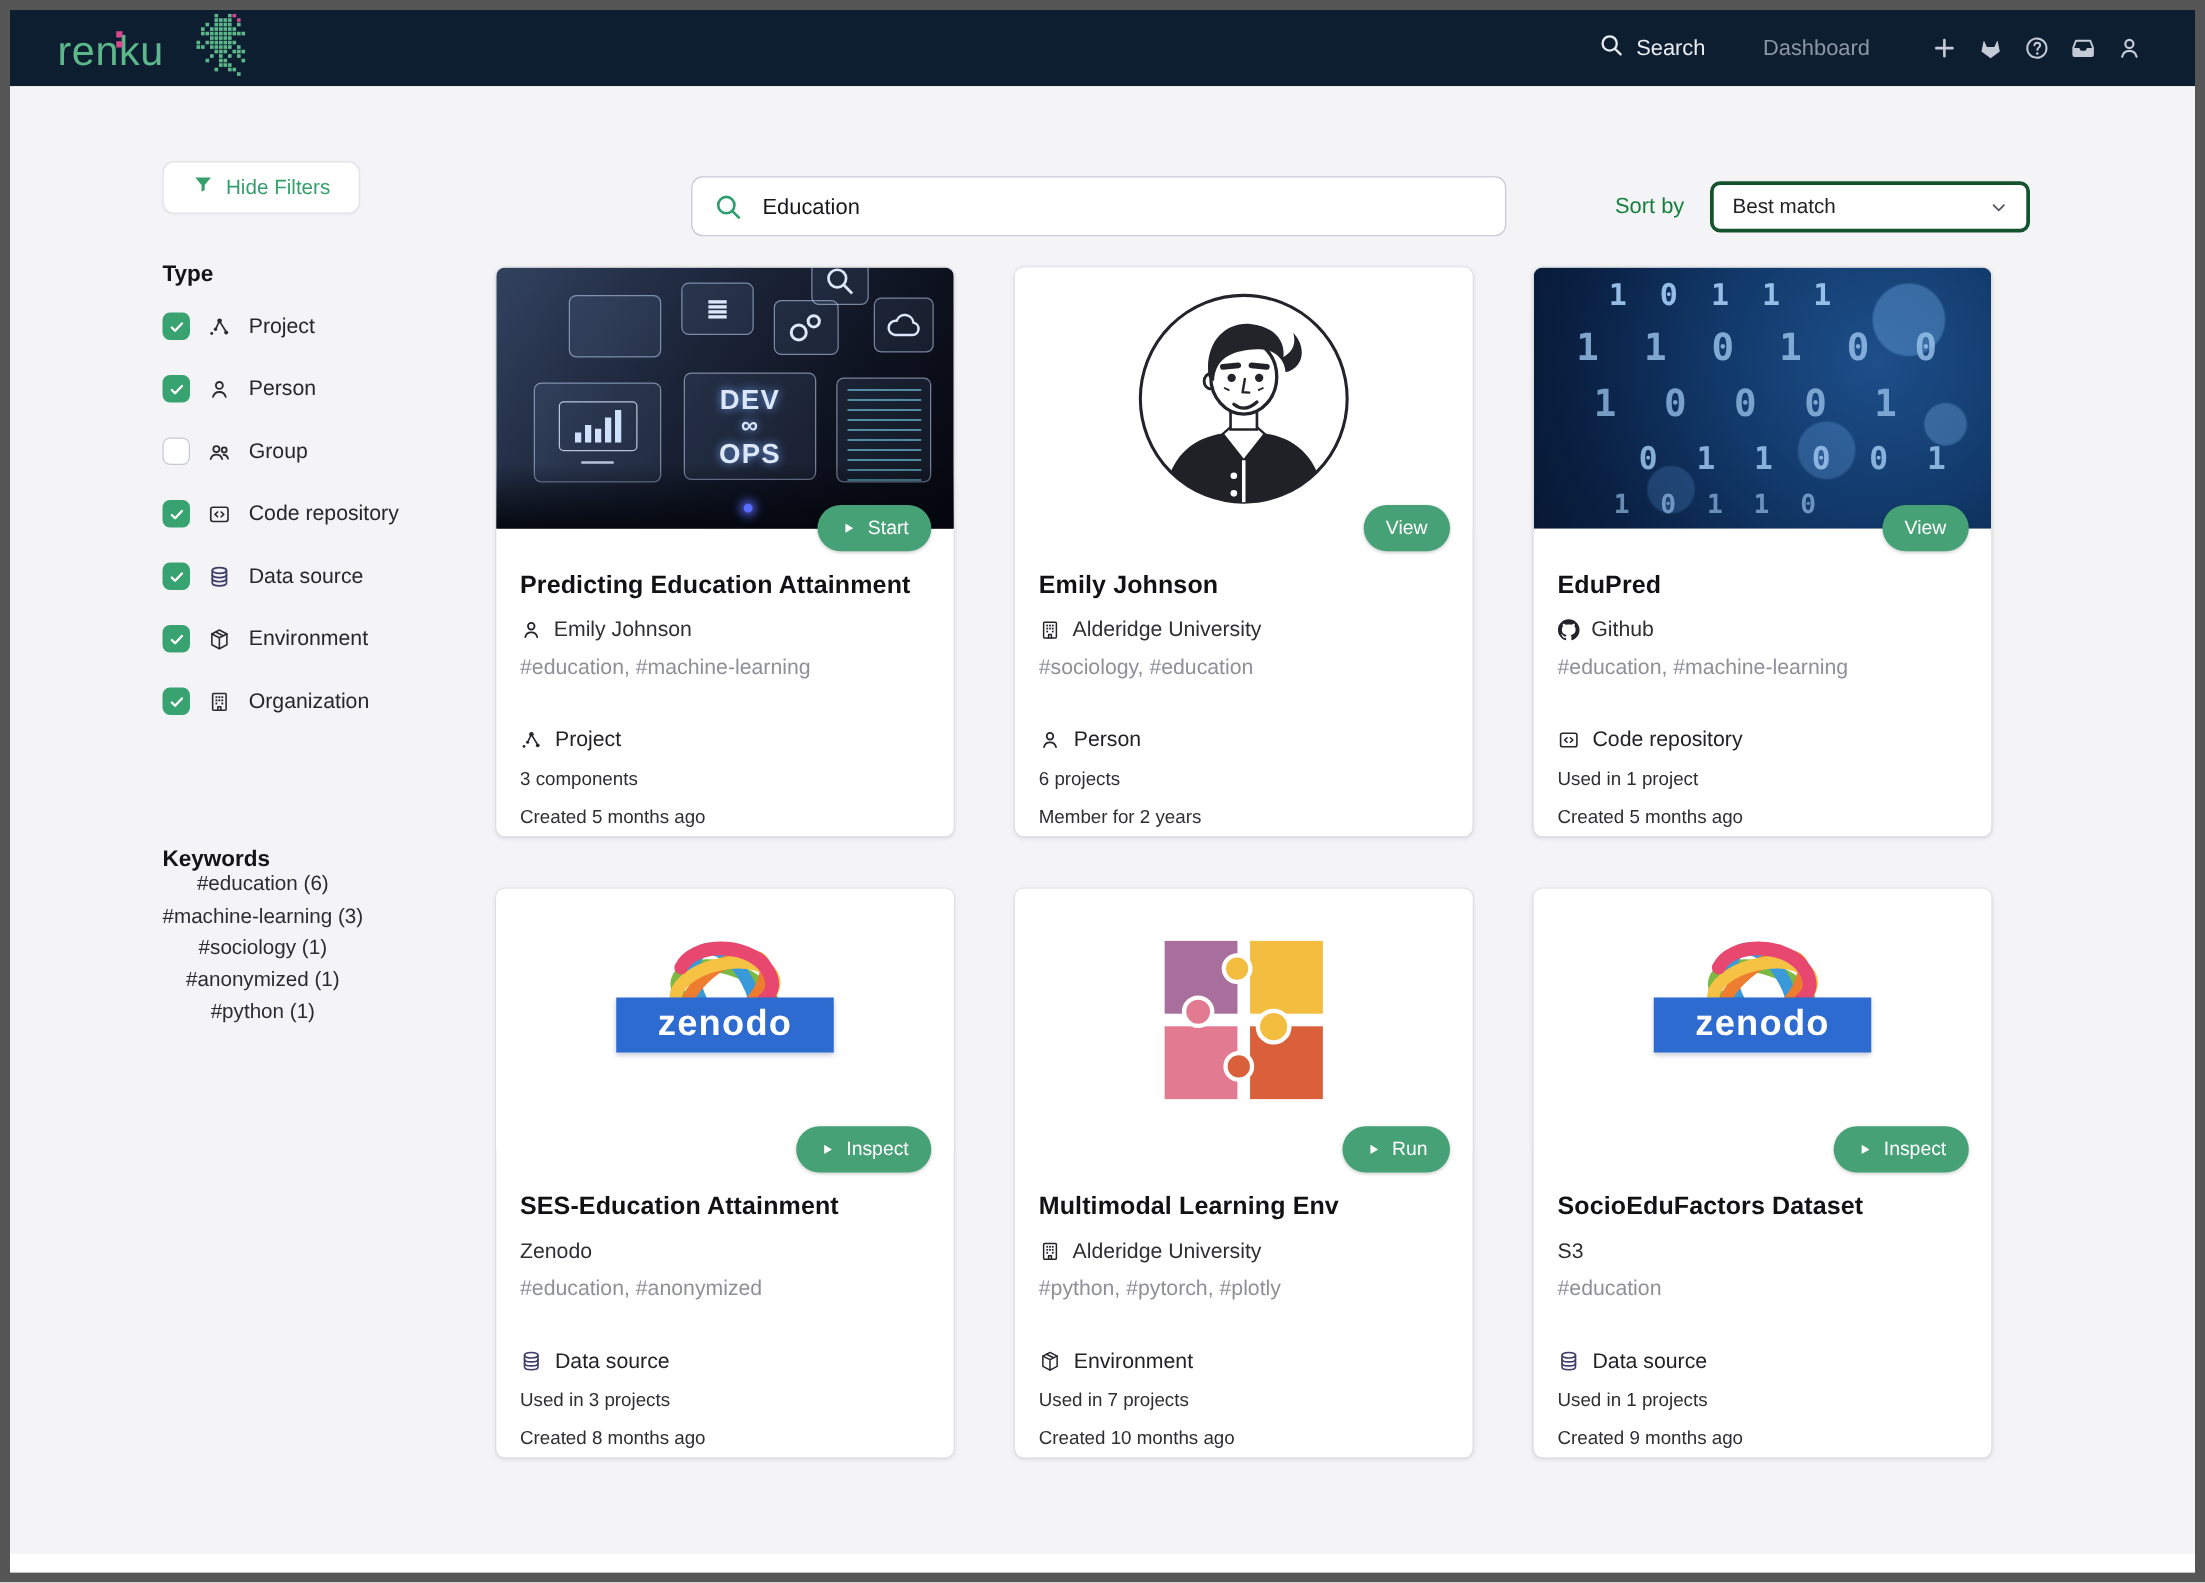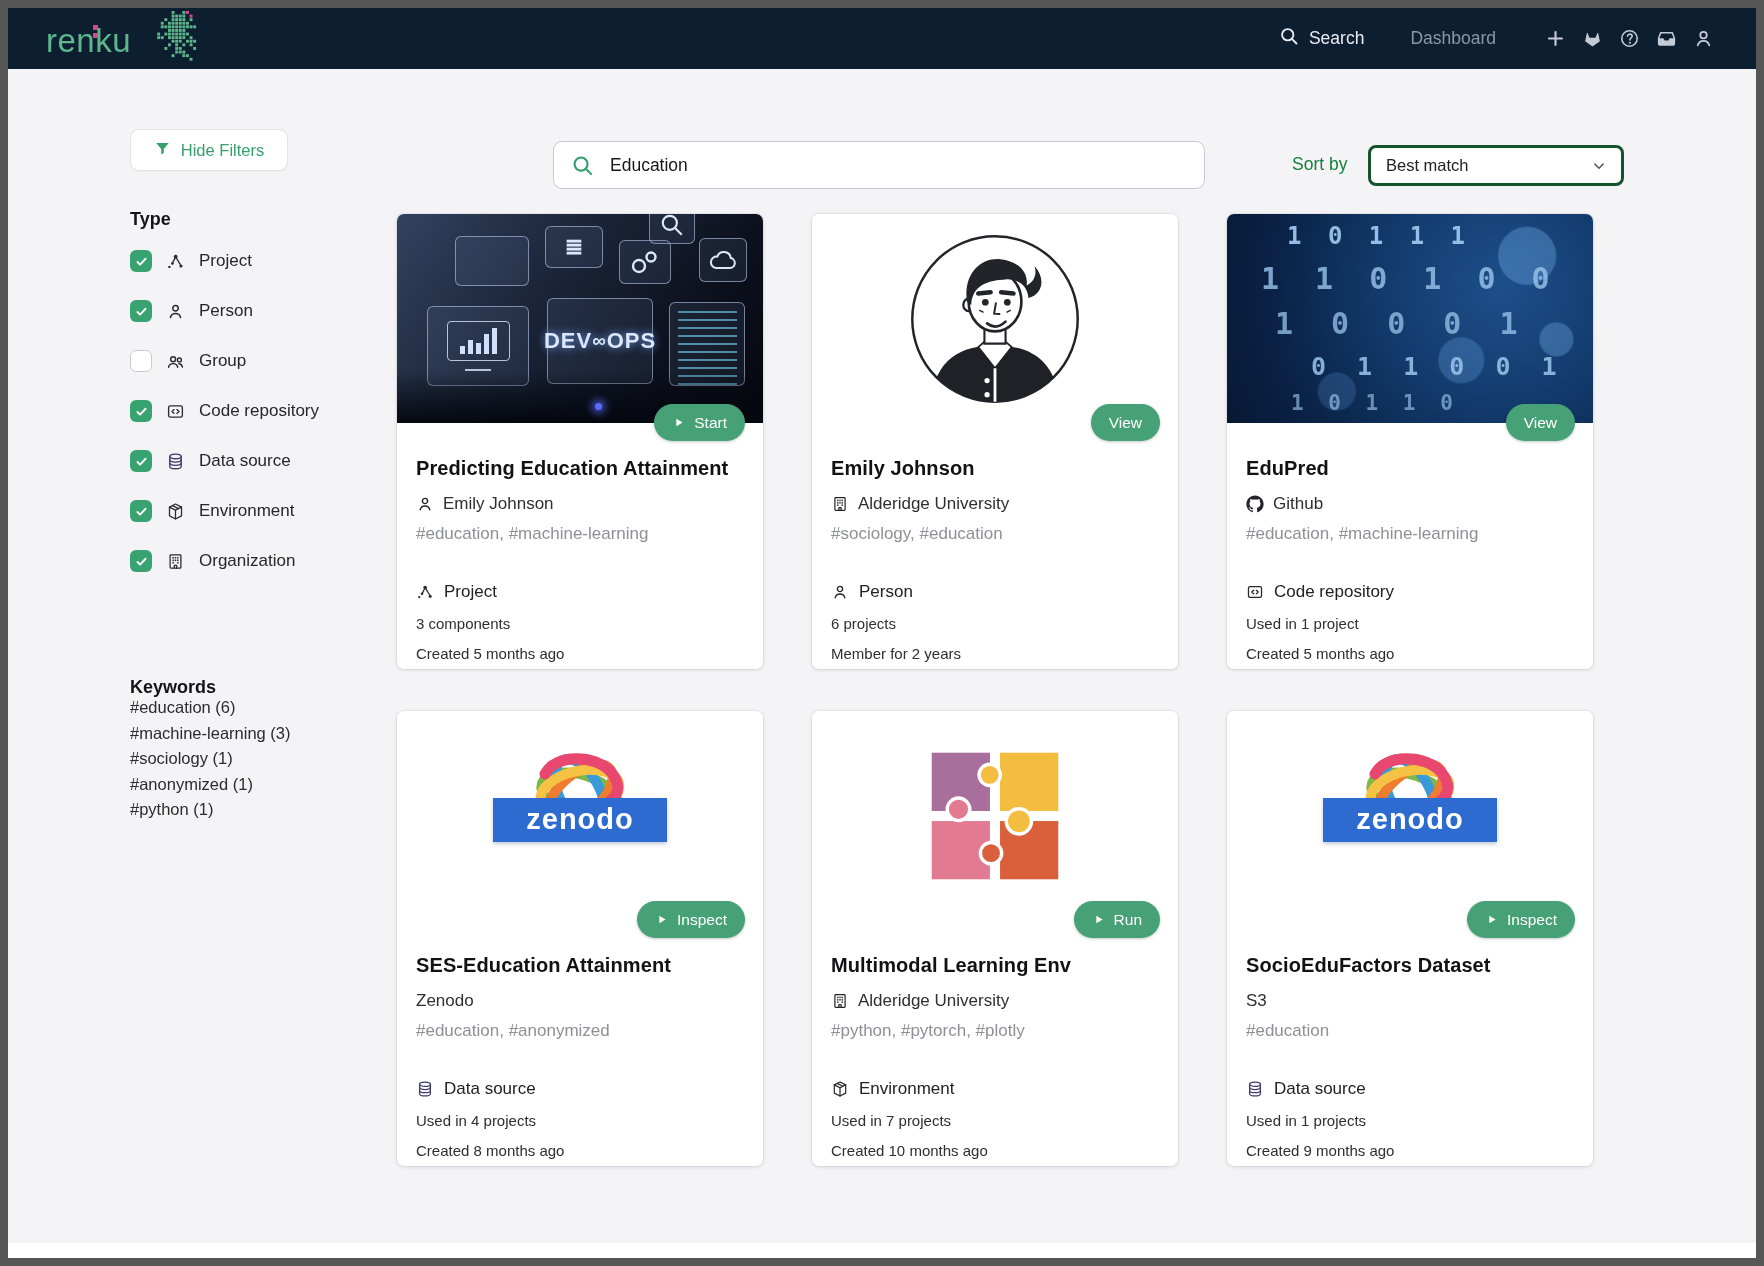--- a/index.html
+++ b/index.html
@@ -51,21 +51,21 @@
   .side-heading { position:absolute; left:122px; font-size:18px; font-weight:700; color:#141418; }
   .type-heading { top:140px; }
   .kw-heading { top:608px; }
   .type-list { position:absolute; left:122px; top:180px; display:flex; flex-direction:column; gap:26px; }
   .type-row { display:flex; align-items:center; gap:13px; height:24px; font-size:17px; color:#26262b; cursor:pointer; }
   .cb { width:22px; height:22px; border-radius:6px; flex:none; display:flex; align-items:center; justify-content:center; }
   .cb.checked { background:var(--checkbox-green,#38a371); color:#fff; }
   .cb.unchecked { background:#fff; border:1.5px solid #c7cad3; }
   .t-icon { width:21px; display:flex; justify-content:center; color:#2a2a30; }
   .t-icon.ds { color:#3d3d6b; }
-  .kw-list { position:absolute; left:122px; top:629px; display:flex; flex-direction:column; gap:7.5px; }
+  .kw-list { position:absolute; left:122px; top:629px; display:flex; flex-direction:column; gap:7.5px;text-align:center; }
   .kw-item { font-size:16.5px; color:#2b2b30; line-height:18px; cursor:pointer; }
 
   .search-box {
     position:absolute; left:545px; top:72px; width:652px; height:48px;
     background:#fff; border:1px solid #c9c9d6; border-radius:9px;
     display:flex; align-items:center; gap:14px; padding:0 17px;
   }
   .search-box .s-ico { color:#2f9e6e; display:flex; }
   .search-box input {
     border:none; outline:none; background:transparent; flex:1;
@@ -109,21 +109,21 @@
   .stat { font-size:15px; color:#2e2e33; margin-top:13px; }
 
   
   .dv { position:absolute; inset:0; background:linear-gradient(125deg,#32425f 0%,#1c2539 38%,#0d111e 72%,#05070d 100%); }
   .pnl {
     position:absolute; background:rgba(135,165,215,.10);
     border:1px solid rgba(195,215,245,.55); border-radius:6px;
     color:#dce8fa; display:flex; align-items:center; justify-content:center;
     font-weight:700;
   }
-  .devops-center { flex-direction:row; line-height:1.05; text-shadow:0 0 8px rgba(120,170,255,.9); letter-spacing:1px; }
+  .devops-center { flex-direction:column; line-height:1.05; text-shadow:0 0 8px rgba(120,170,255,.9); letter-spacing:1px; }
   .code-pnl {
     background-image:repeating-linear-gradient(to bottom, rgba(110,200,230,.65) 0 2px, transparent 2px 8px);
     background-size:80% 100%; background-repeat:no-repeat; background-position:8px 8px;
   }
   .mon-bars { display:flex; align-items:flex-end; gap:3px; height:26px; }
   .mon-bars span { width:5px; background:#cfe0fa; display:block; }
   .kbd-shade { position:absolute; left:0; right:0; bottom:0; height:52px;
     background:linear-gradient(to top, rgba(4,7,14,.97), rgba(4,7,14,0)); }
   .kbd-dot { position:absolute; left:198px; bottom:13px; width:7px; height:7px; border-radius:50%;
     background:#5a6cff; box-shadow:0 0 8px 3px rgba(90,108,255,.8); }
@@ -666,21 +666,21 @@
             <div class="type-line">
               <span class="t-ico ds">
                 <svg width="18" height="18" viewBox="0 0 24 24" fill="none" stroke="currentColor" stroke-width="1.7" stroke-linecap="round" stroke-linejoin="round">
                   <ellipse cx="12" cy="5.6" rx="7.2" ry="2.9"></ellipse>
                   <path d="M4.8 5.6v12.6c0 1.6 3.2 2.9 7.2 2.9s7.2-1.3 7.2-2.9V5.6"></path>
                   <path d="M4.8 9.8c0 1.6 3.2 2.9 7.2 2.9s7.2-1.3 7.2-2.9M4.8 14c0 1.6 3.2 2.9 7.2 2.9s7.2-1.3 7.2-2.9"></path>
                 </svg>
               </span>
               <span>Data source</span>
             </div>
-            <div class="stat">Used in 4 projects</div>
+            <div class="stat">Used in 3 projects</div>
             <div class="stat">Created 8 months ago</div>
           </div>
         </article>
         <article class="card">
           <div class="media">
             <div class="media-visual">
               <div class="center-media">
                 <svg width="138" height="138" viewBox="0 0 104 104">
                   <g stroke="#fff" stroke-width="2.6">
                     <rect x="3" y="3" width="46.5" height="46.5" fill="#a86f9d"></rect>

